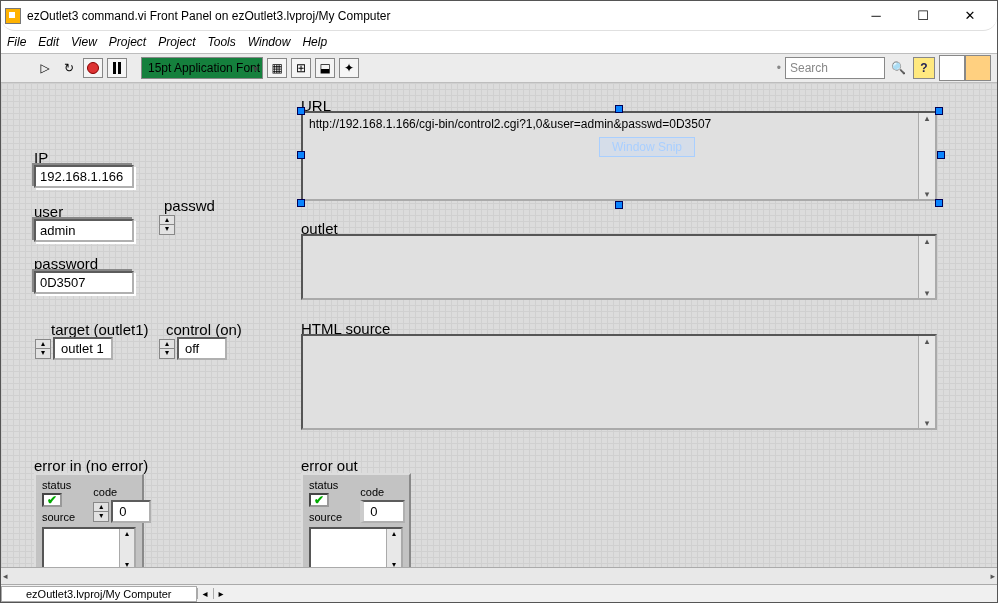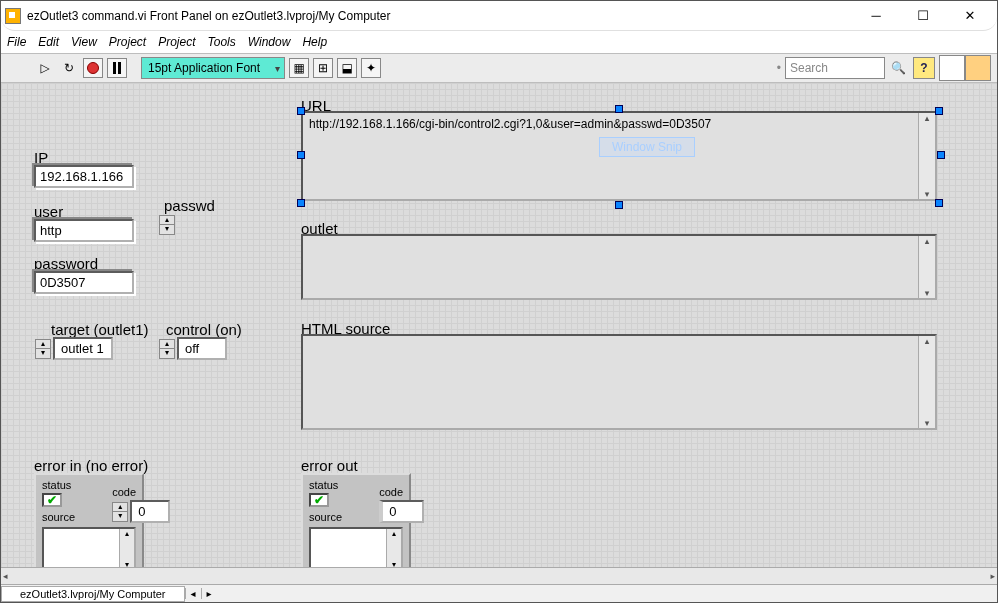--- a/index.html
+++ b/index.html
@@ -12,47 +12,47 @@
 .win-btns { display: flex; gap: 1px; }
 .win-btn { width: 46px; height: 28px; display: flex; align-items: center; justify-content: center; font-size: 13px; }
 .menubar { height: 22px; display: flex; align-items: center; padding: 0 6px; gap: 12px; font-size: 12px; font-style: italic; }
 .menubar span { cursor: default; }
 .toolbar { height: 30px; border-top: 1px solid #bdbdbd; border-bottom: 1px solid #bdbdbd; background: #ececec; display: flex; align-items: center; padding: 0 6px; gap: 4px; }
 .tb-btn { width: 20px; height: 20px; display:flex; align-items:center; justify-content:center; border:1px solid transparent; }
 .tb-btn.bordered { border:1px solid #888; background:#f5f5f5; }
 .rec { width:12px; height:12px; border-radius:50%; background:#d33; border:1px solid #800; }
 .pause { width:12px; height:12px; display:flex; gap:2px; justify-content:center; }
 .pause span { width:3px; height:12px; background:#000; }
-.font-combo { height:22px; border:1px solid #888; background:#5eead4; padding:0 24px 0 6px; display:flex; align-items:center; position:relative; font-size:12px; }
+.font-combo { height:22px; border:1px solid #888; background:#15803d; padding:0 2px 0 6px; display:flex; align-items:center; position:relative; font-size:12px; }
 .font-combo::after { content:'▾'; position:absolute; right:4px; font-size:10px; color:#444; }
 .spacer { flex:1; }
 .search-box { height:22px; width:100px; border:1px solid #888; background:#fff; padding:3px 4px; display:flex; align-items:center; color:#888; font-size:12px; }
 .help-btn { width:22px; height:22px; border:1px solid #888; background:#ffe97f; display:flex; align-items:center; justify-content:center; font-weight:bold; color:#225; }
 .logo-box { width:52px; height:26px; display:flex; }
 .logo-box div { flex:1; border:1px solid #888; }
 .panel-area { flex:1; position:relative; overflow:hidden; background-image: linear-gradient(#d0d0d0 1px, transparent 1px), linear-gradient(90deg, #d0d0d0 1px, transparent 1px), linear-gradient(#c2c2c2 1px, transparent 1px), linear-gradient(90deg, #c2c2c2 1px, transparent 1px); background-size: 6px 6px, 6px 6px, 30px 30px, 30px 30px; background-color:#dcdcdc; }
 .lbl { position:absolute; font-size:15px; color:#000; }
 .lv-input { position:absolute; background:#fff; border:2px inset #b0b0b0; box-shadow: -2px -2px 0 #888, 2px 2px 0 #fff; padding:2px 4px; font-size:13px; }
 .lv-ctrl { position:absolute; display:flex; align-items:center; }
 .spinner { width:16px; display:flex; flex-direction:column; border:1px solid #888; }
 .spinner div { height:9px; background:#e2e2e2; text-align:center; font-size:8px; line-height:8px; }
 .spinner div:first-child { border-bottom:1px solid #888; }
 .ctrl-box { background:#fff; border:2px inset #b0b0b0; padding:2px 6px; font-size:13px; margin-left:2px; }
 .big-text { position:absolute; background:#e0e0e0; border:2px inset #aaa; font-size:12px; padding:4px 6px; overflow:hidden; }
 .big-text .scroll { position:absolute; right:0; top:0; bottom:0; width:17px; background:#e8e8e8; border-left:1px solid #aaa; display:flex; flex-direction:column; justify-content:space-between; align-items:center; font-size:9px; color:#555; }
 .sel-handle { position:absolute; width:8px; height:8px; background:#0a84ff; border:1px solid #005; }
 .error-cluster { position:absolute; background:#c3c3c3; border:2px outset #ddd; }
 .status-led { width:20px; height:14px; border:2px inset #999; background:#fff; display:flex; align-items:center; justify-content:center; color:#0a0; font-weight:bold; }
 .cluster-inner { padding:4px 6px; }
-.cluster-row { display:flex; align-items:center; gap:22px;justify-content:space-between; }
+.cluster-row { display:flex; align-items:center; gap:22px; }
 .cluster-lbl { font-size:11px; margin-bottom:2px; }
 .src-box { margin-top:4px; background:#fff; border:2px inset #aaa; height:44px; width:100%; position:relative; }
 .src-box .scroll { position:absolute; right:0; top:0; bottom:0; width:15px; background:#e8e8e8; border-left:1px solid #aaa; display:flex; flex-direction:column; justify-content:space-between; align-items:center; font-size:8px; }
 .statusbar { height:18px; background:#f0f0f0; border-top:1px solid #aaa; display:flex; align-items:center; font-size:11px; }
-.status-tab { padding:0 18px; border:1px solid #aaa; background:#fff; height:16px; display:flex; align-items:center; }
+.status-tab { padding:0 24px; border:1px solid #aaa; background:#fff; height:16px; display:flex; align-items:center; }
 .status-arrows { display:flex; }
 .status-arrows div { width:16px; text-align:center; border-left:1px solid #aaa; font-size:10px; }
 .hscroll { height:17px; background:#e8e8e8; border-top:1px solid #aaa; display:flex; justify-content:space-between; align-items:center; font-size:9px; color:#555; padding:0 2px; }
 .water { position:absolute; border:1px solid #a9cfff; color:#a9cfff; padding:2px 12px; font-size:12px; background:rgba(190,215,255,0.3); }
 </style>
 </head>
 <body>
 
 <div class="window">
   <div class="titlebar">
@@ -125,21 +125,21 @@
     <div class="sel-handle" style="left:296px;top:116px"></div>
     <div class="sel-handle" style="left:614px;top:118px"></div>
     <div class="sel-handle" style="left:934px;top:116px"></div>
 
     <div class="water" style="left:598px;top:54px">Window Snip</div>
 
     <div class="lbl" style="left:33px;top:66px">IP</div>
     <div class="lv-input" style="left:33px;top:82px;width:100px">192.168.1.166</div>
 
     <div class="lbl" style="left:33px;top:120px">user</div>
-    <div class="lv-input" style="left:33px;top:136px;width:100px">http</div>
+    <div class="lv-input" style="left:33px;top:136px;width:100px">admin</div>
 
     <div class="lbl" style="left:163px;top:114px">passwd</div>
     <div class="lv-ctrl" style="left:158px;top:132px">
       <div class="spinner">
           <div>▴</div>
           <div>▾</div>
         </div>
     </div>
 
     <div class="lbl" style="left:33px;top:172px">password</div>

